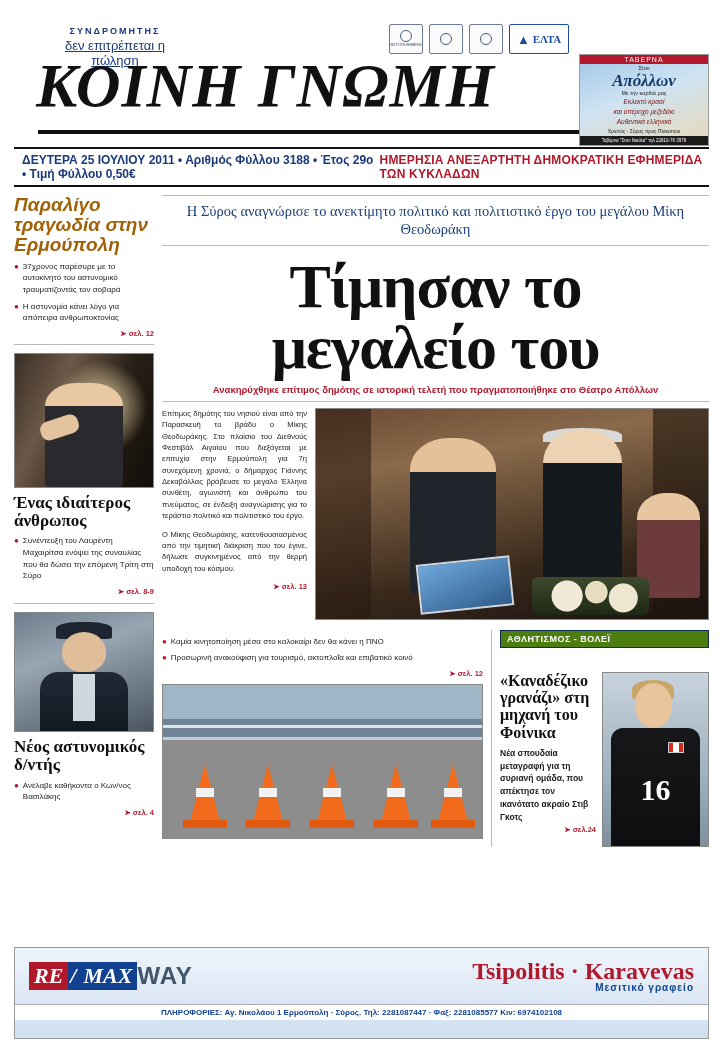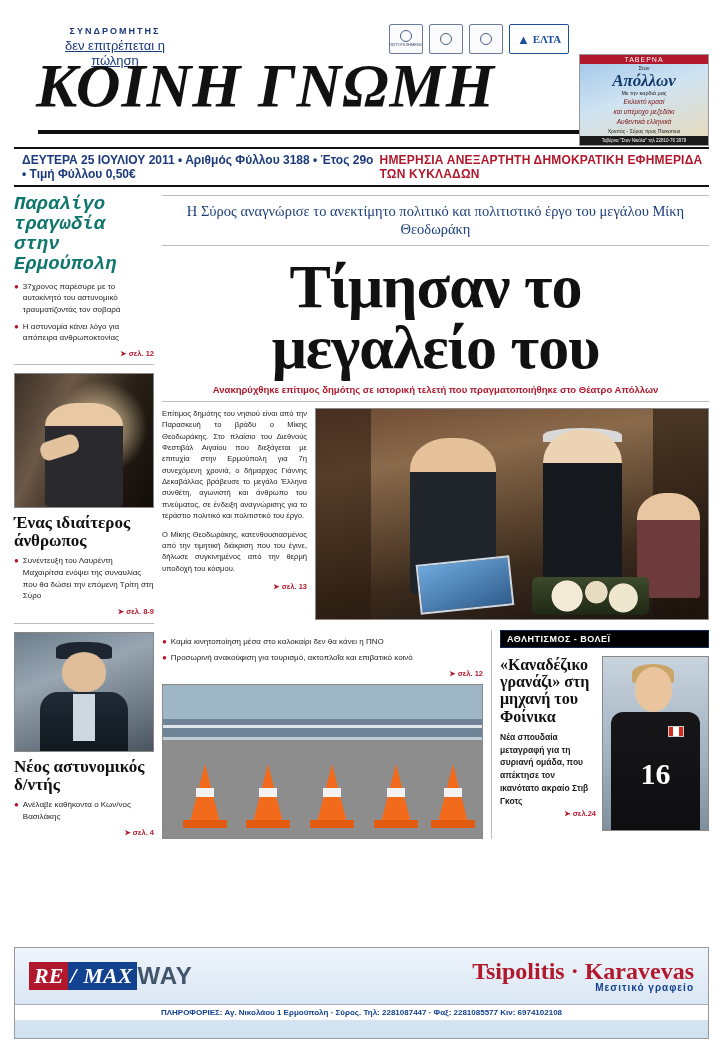--- a/index.html
+++ b/index.html
@@ -66,22 +66,22 @@
   .infobar .right { color:#b2182b; letter-spacing:0.2px; }
 
   
   .body { display: flex; gap: 8px; margin-top: 8px; height: 740px; }
   .col-left { width: 140px; }
   .col-main { flex: 1; }
 
   
   .lead-box { border-bottom: 1px solid #bbb; padding-bottom: 6px; }
   .lead-title {
-    font-family: Liberation Mono, monospace; font-weight: bold; font-style: italic;
-    color:#0f766e; font-size: 19px; line-height: 1.05;
+    font-family: Liberation Sans, sans-serif; font-weight: bold; font-style: italic;
+    color:#a16207; font-size: 19px; line-height: 1.05;
   }
   .bullets { margin-top: 6px; }
   .bullet { font-size: 8px; line-height: 1.45; color:#222; margin-bottom: 5px; display:flex; gap:4px; }
   .bullet .dot { color:#b2182b; font-size:8px; line-height:1.4; }
   .page-ref { text-align:right; font-size:7.5px; color:#b2182b; font-weight:bold; margin-top:2px; }
   .page-ref .arr { color:#b2182b; }
 
   .photo { border:1px solid #888; overflow:hidden; position:relative; }
   .ph-conduct { height:135px; margin-top:8px;
     background:
@@ -190,24 +190,24 @@
     background: linear-gradient(180deg,#9fb6c6 0 22%, #6f8496 22% 34%, #8d8d8d 34% 100%);
   }
   .ph-cones .rail { position:absolute; left:0; right:0; top:26%; height:3px; background:#dfe6ea; }
   .ph-cones .rail2 { position:absolute; left:0; right:0; top:34%; height:3px; background:#c3ccd2; }
   .cone { position:absolute; bottom:8%; width:0; height:0;
     border-left: 16px solid transparent; border-right: 16px solid transparent; border-bottom: 62px solid #f26a1b; }
   .cone::after { content:""; position:absolute; left:-22px; top:56px; width:44px; height:8px; background:#e25a10; }
   .cone .band { position:absolute; left:-9px; top:24px; width:18px; height:9px; background:#f2f2f2; }
 
   .sport-head {
-    background:#000000; color:#fff; font-size:9px; font-weight:bold; letter-spacing:0.5px;
+    background:#4d7c0f; color:#fff; font-size:9px; font-weight:bold; letter-spacing:0.5px;
     padding: 3px 6px; border:1px solid #0f2a55;
   }
-  .sport-body { display:flex; gap:6px; margin-top:8px; }
+  .sport-body { display:flex; gap:6px; margin-top:24px; }
   .sport-col { width: 96px; }
   .sport-title { font-family:"Liberation Serif",serif; font-weight:bold; font-size:16px; line-height:1.08; color:#111; }
   .sport-text { font-size:8.5px; line-height:1.5; font-weight:bold; color:#1a1a1a; margin-top:6px; }
   .ph-player { flex:1; height:175px; border:1px solid #888; position:relative; overflow:hidden;
     background: linear-gradient(180deg,#c8d3dd 0%, #9fb0bf 60%, #7f8f9d 100%); }
   .ph-player .head { position:absolute; left:30%; top:6%; width:36%; height:26%; background:#e9c49c; border-radius:48%; }
   .ph-player .hair { position:absolute; left:28%; top:4%; width:40%; height:11%; background:#c9a567; border-radius:50% 50% 10% 10%; }
   .ph-player .jersey { position:absolute; left:8%; top:32%; width:84%; height:68%;
     background: linear-gradient(180deg,#17171a 0%, #0e0e11 100%); border-radius: 12px 12px 0 0; }
   .ph-player .num { position:absolute; left:0; right:0; top:58%; text-align:center; color:#fff;

